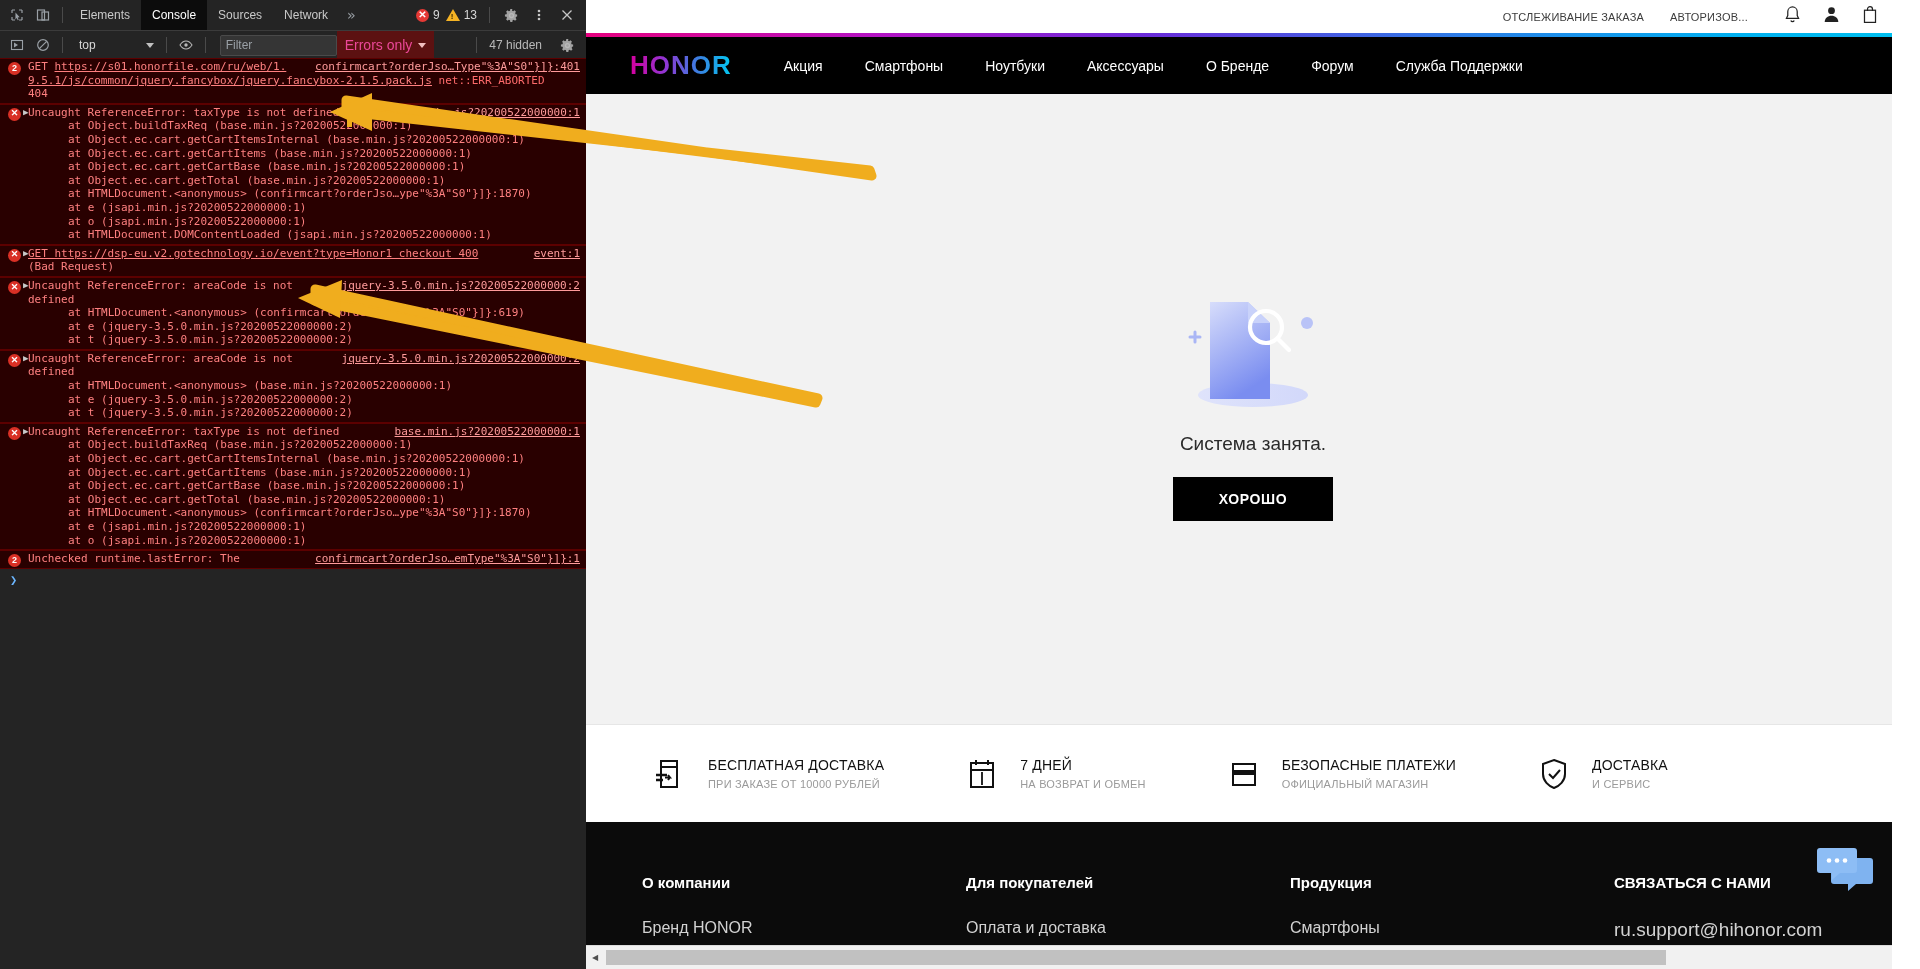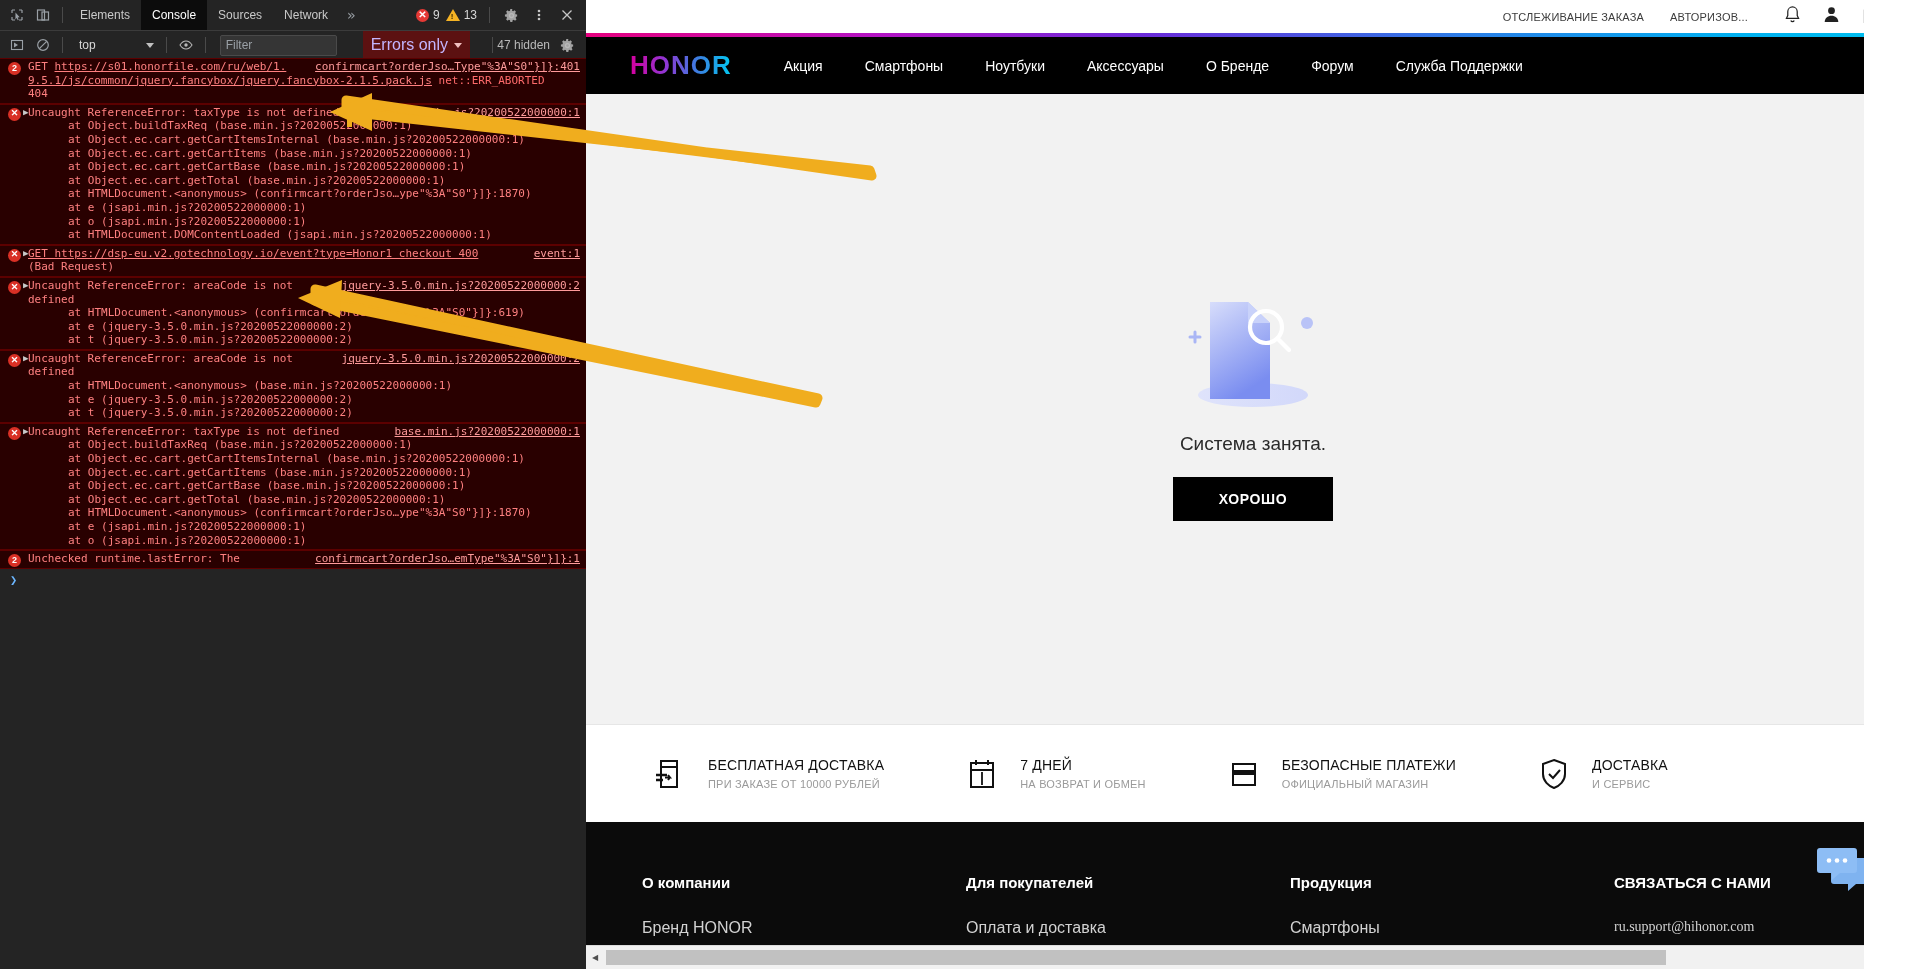--- a/index.html
+++ b/index.html
@@ -1,21 +1,21 @@
 <!DOCTYPE html>
 <html><head>
 <meta charset="utf-8">
 <style>
   html,body{margin:0;padding:0;}
   body{
     width:1920px;height:969px;overflow:hidden;
     font-family:"Liberation Sans", sans-serif;
     background:#ffffff;
   }
-  .screen{position:relative;width:1864px;height:969px;overflow:hidden;}
+  .screen{position:relative;width:1864px;height:969px;overflow:hidden;padding-left:28px;}
 
   
   .devtools{
     position:absolute;left:0;top:0;width:586px;height:969px;
     background:#242424;color:#d8d8d8;
     font-family:"DejaVu Sans Mono","Liberation Mono",monospace;
     overflow:hidden;
     border-right:1px solid #111;
   }
   .dt-tabbar{
@@ -57,26 +57,26 @@
     font-family:"Liberation Sans",sans-serif;font-size:12px;color:#d8d8d8;
     display:flex;align-items:center;gap:50px;padding:0 6px 0 10px;
   }
   .caret-dn{width:0;height:0;border-left:4px solid transparent;border-right:4px solid transparent;border-top:5px solid #c0c0c0;}
   .dt-filterinput{
     width:105px;height:19px;background:#353535;border:1px solid #4a4a4a;border-radius:2px;
     color:#9aa0a6;font-family:"Liberation Sans",sans-serif;font-size:12px;
     padding:0 5px;line-height:19px;margin-left:8px;
   }
   .dt-level{
-    background:#5c1111;color:#c4b5fd;font-family:"Liberation Sans",sans-serif;font-size:16px;
-    height:28px;display:flex;align-items:center;gap:6px;padding:0 8px;margin-left:26px;
+    background:#5c1111;color:#ec4899;font-family:"Liberation Sans",sans-serif;font-size:14px;
+    height:28px;display:flex;align-items:center;gap:6px;padding:0 8px;margin-left:0;
   }
   .dt-hidden{
     font-family:"Liberation Sans",sans-serif;font-size:12px;color:#b9b9b9;
-    margin-left:auto;padding-right:6px;display:flex;align-items:center;gap:4px;
+    margin-left:auto;padding-right:6px;display:flex;align-items:center;gap:12px;
   }
   .vline{width:1px;height:16px;background:#4a4a4a;}
 
   
   .console{position:absolute;left:0;top:58px;right:0;bottom:0;background:#242424;overflow:hidden;}
   .cmsg{
     position:relative;
     background:#290000;border-top:1px solid #5c0000;border-bottom:1px solid #5c0000;
     padding:1px 6px 2px 28px;font-size:11px;line-height:13.6px;color:#ff8080;
     min-height:14px;
@@ -172,21 +172,21 @@
   }
   .fcol{width:324px;}
   .fcol.contact{width:auto;}
   .fh{
     font-family:"Liberation Sans",sans-serif;font-weight:bold;font-size:15px;color:#fff;margin-bottom:28px;white-space:nowrap;
   }
   .fl{
     font-family:"Liberation Sans",sans-serif;font-size:16px;color:#d2d2d2;margin-bottom:22px;white-space:nowrap;
   }
   .fcontact-line{
-    font-family:Liberation Serif, serif;font-size:14px;color:#d2d2d2;margin-bottom:28px;white-space:nowrap;
+    font-family:Liberation Sans, sans-serif;font-size:19px;color:#d2d2d2;margin-bottom:28px;white-space:nowrap;
   }
   .fcontact-sub{
     font-family:"Liberation Sans",sans-serif;font-size:12px;color:#c3c3c3;white-space:nowrap;
   }
   .chat-bubble{
     position:absolute;right:46px;bottom:190px;width:58px;height:50px;
   }
 
   
   .vscroll{

